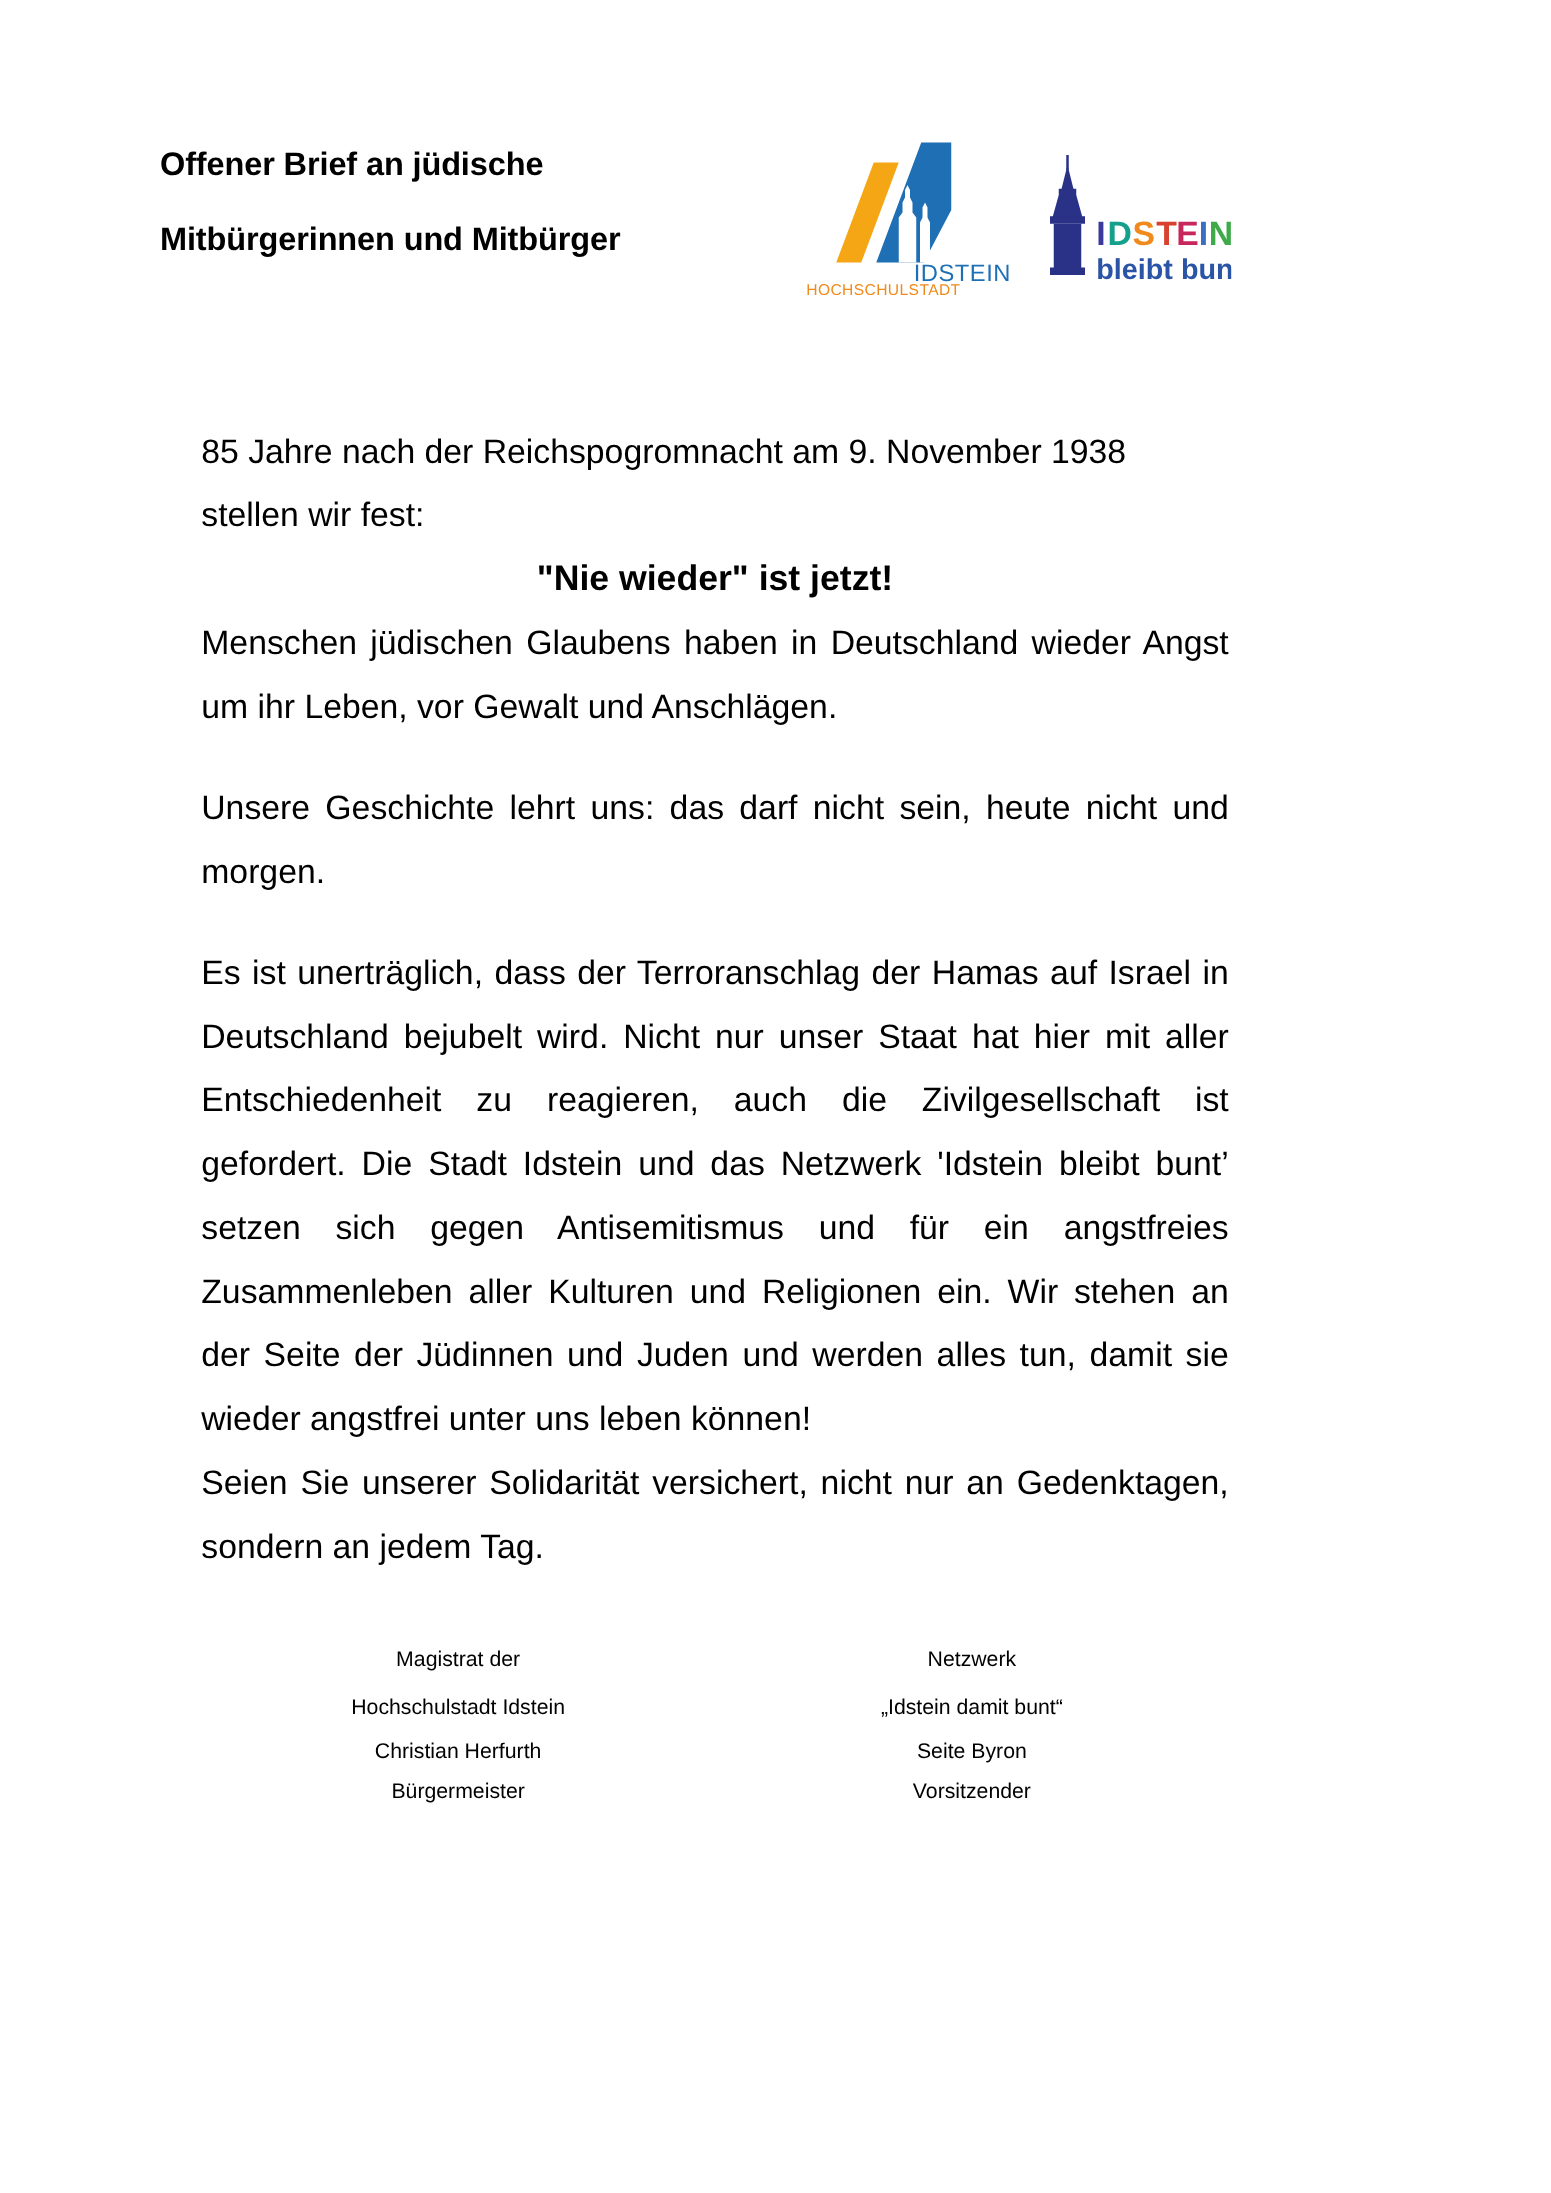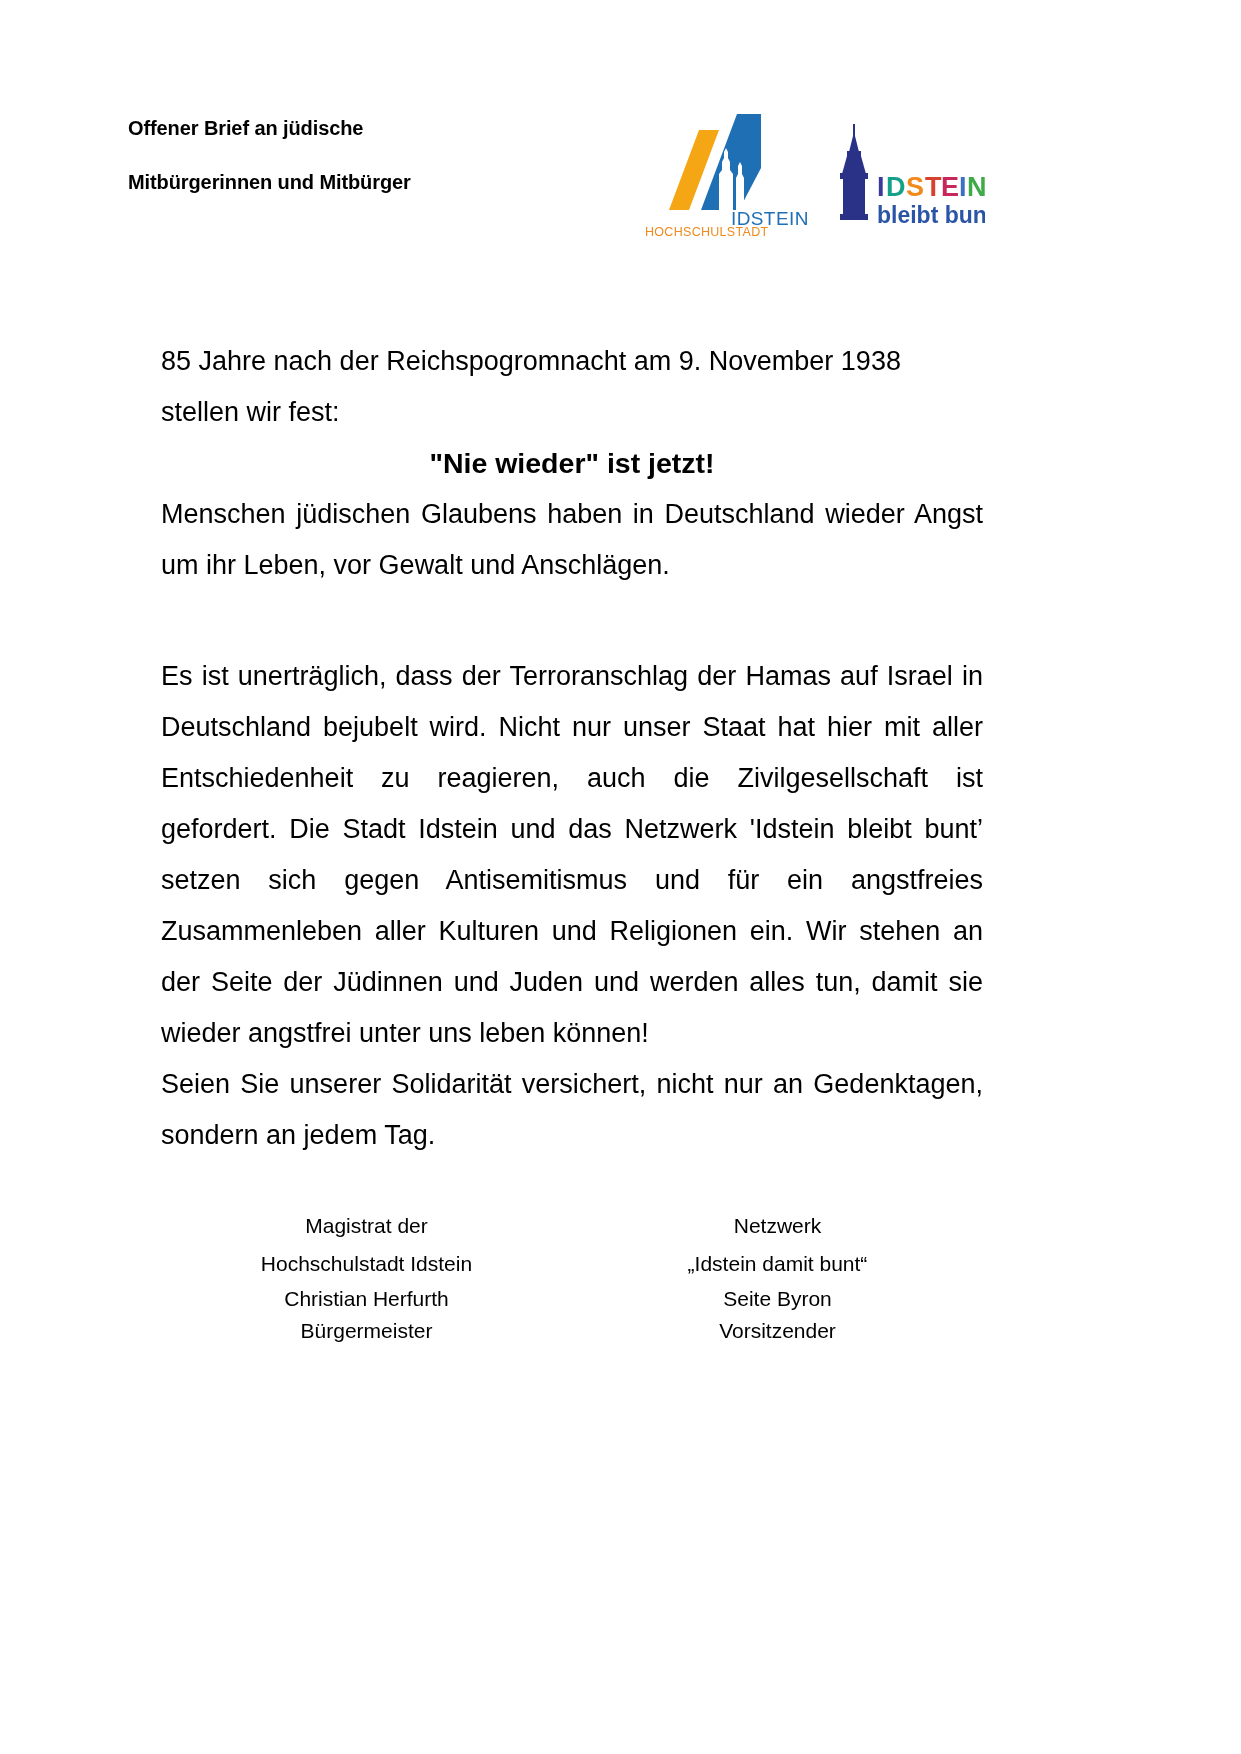--- a/index.html
+++ b/index.html
@@ -31,21 +31,21 @@
   .header {
     position: relative;
     height: 160px;
     padding-top: 118px;
     box-sizing: content-box;
   }
   .title-block {
     width: 520px;
   }
   .title-line {
-    font-size: 20px;
+    font-size: 26px;
     font-weight: bold;
     line-height: 1.0;
     letter-spacing: -0.1px;
     white-space: nowrap;
   }
   .title-line + .title-line {
     margin-top: 34px;
   }
 
   
@@ -98,21 +98,21 @@
 
   
   .signatures {
     margin-top: 46px;
     display: flex;
     width: 100%;
   }
   .sig-col {
     flex: 1 1 50%;
     text-align: center;
-    font-size: 21px;
+    font-size: 17px;
     line-height: 38px;
   }
   .sig-col .tight {
     line-height: 32px;
   }
 </style>
 </head>
 <body>
 
 <div class="page">
@@ -173,20 +173,21 @@
     <div class="body-text">
 
       <p class="para nojust">85 Jahre nach der Reichspogromnacht am 9. November 1938 stellen wir fest:</p>
 
       <p class="slogan">"Nie wieder" ist jetzt!</p>
 
       <p class="para">Menschen jüdischen Glaubens haben in Deutschland wieder Angst um ihr Leben, vor Gewalt und Anschlägen.</p>
 
       <div class="gap-md"></div>
 
+      <p class="para">Unsere Geschichte lehrt uns: das darf nicht sein, heute nicht und morgen.</p>
 
       <div class="gap-md"></div>
 
       <p class="para">Es ist unerträglich, dass der Terroranschlag der Hamas auf Israel in Deutschland bejubelt wird. Nicht nur unser Staat hat hier mit aller Entschiedenheit zu reagieren, auch die Zivilgesellschaft ist gefordert. Die Stadt Idstein und das Netzwerk 'Idstein bleibt bunt’ setzen sich gegen Antisemitismus und für ein angstfreies Zusammenleben aller Kulturen und Religionen ein. Wir stehen an der Seite der Jüdinnen und Juden und werden alles tun, damit sie wieder angstfrei unter uns leben können!</p>
 
       <p class="para">Seien Sie unserer Solidarität versichert, nicht nur an Gedenktagen, sondern an jedem Tag.</p>
 
       <div class="signatures">
         <div class="sig-col">
           <div>Magistrat der</div>

